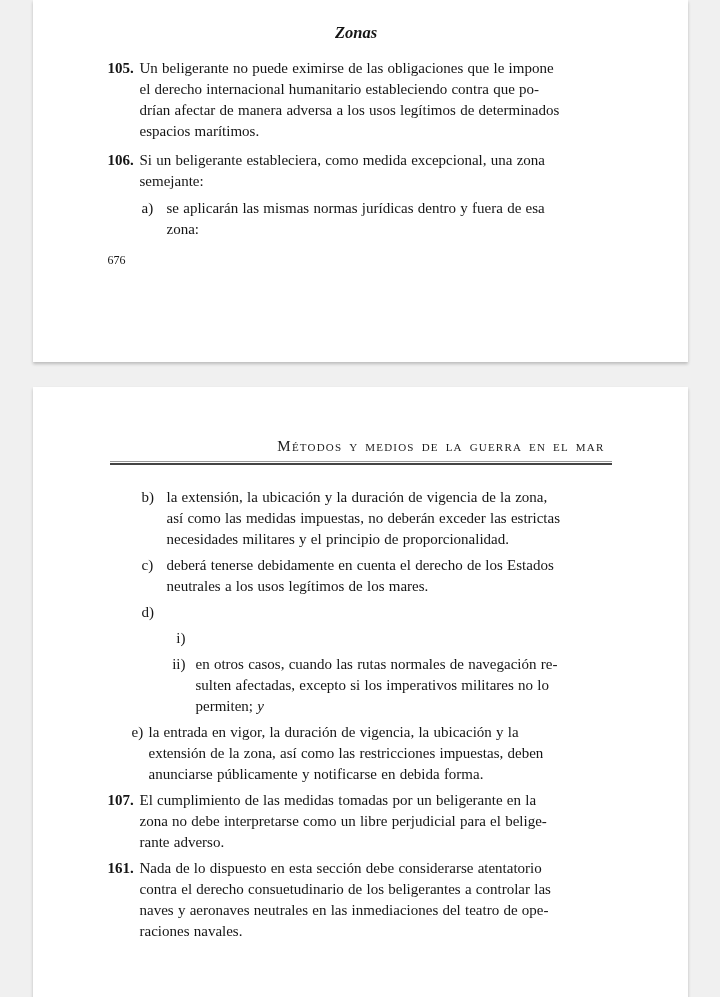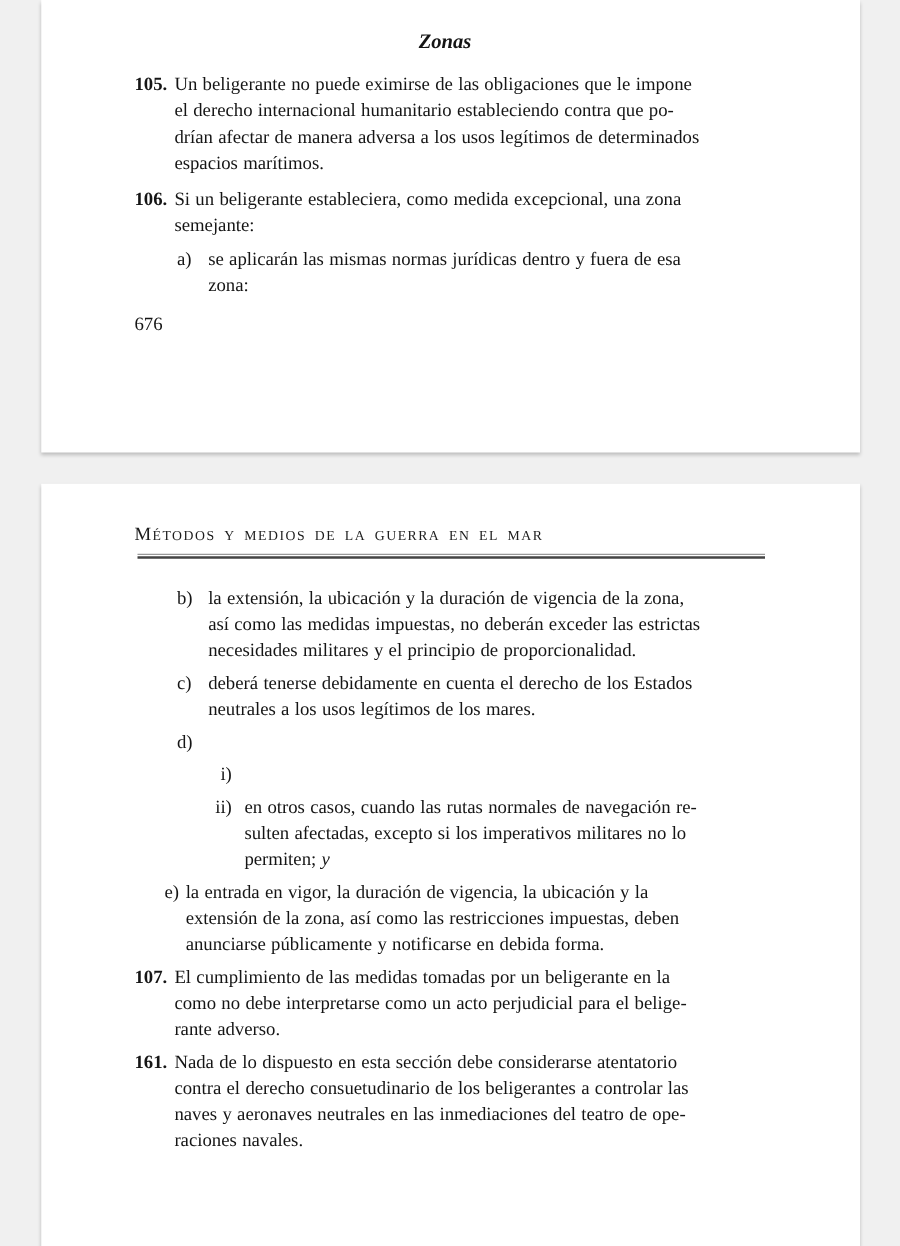--- a/index.html
+++ b/index.html
@@ -31,22 +31,22 @@
     text-align: center;
     padding-top: 23px;
     font-size: 16.5px;
     line-height: 20px;
     font-weight: bold;
     font-style: italic;
     margin-bottom: 15px;
   }
 
   .running-header {
-    text-align: left;
-    padding-top: 32px;
+    text-align: right;
+    padding-top: 50px;
     font-variant: small-caps;
     font-size: 15px;
     line-height: 18px;
     letter-spacing: 1.2px;
     word-spacing: 2px;
     color: #1c1c1c;
   }
   .header-rule {
     width: 502px;
     margin-left: 2px;
@@ -70,21 +70,21 @@
   .letter-e { margin-left: 24px; }
   .letter-e .lbl { width: 17px; }
   .roman { margin-left: 64px; }
   .roman .lbl { width: 14px; text-align: right; margin-right: 10px; }
 
   .p1-105 { margin-bottom: 8px; }
   .p1-106 { margin-bottom: 6px; }
   .p1-a   { margin-bottom: 0; }
   .pagenum {
     margin-top: 10px;
-    font-size: 15px;
+    font-size: 12px;
     line-height: 21px;
   }
 
   .p2-first { margin-top: 22px; }
   .page-2 .row { margin-bottom: 5px; }
 
   .it { font-style: italic; }
 </style>
 </head>
 <body>
@@ -155,21 +155,21 @@
       <div class="row letter letter-e">
         <span class="lbl">e)</span>
         <div class="txt">la entrada en vigor, la duración de vigencia, la ubicación y la
 extensión de la zona, así como las restricciones impuestas, deben
 anunciarse públicamente y notificarse en debida forma.</div>
       </div>
 
       <div class="row para">
         <span class="lbl">107.</span>
         <div class="txt">El cumplimiento de las medidas tomadas por un beligerante en la
-como no debe interpretarse como un acto perjudicial para el belige-
+zona no debe interpretarse como un libre perjudicial para el belige-
 rante adverso.</div>
       </div>
 
       <div class="row para">
         <span class="lbl">161.</span>
         <div class="txt">Nada de lo dispuesto en esta sección debe considerarse atentatorio
 contra el derecho consuetudinario de los beligerantes a controlar las
 naves y aeronaves neutrales en las inmediaciones del teatro de ope-
 raciones navales.</div>
       </div>

